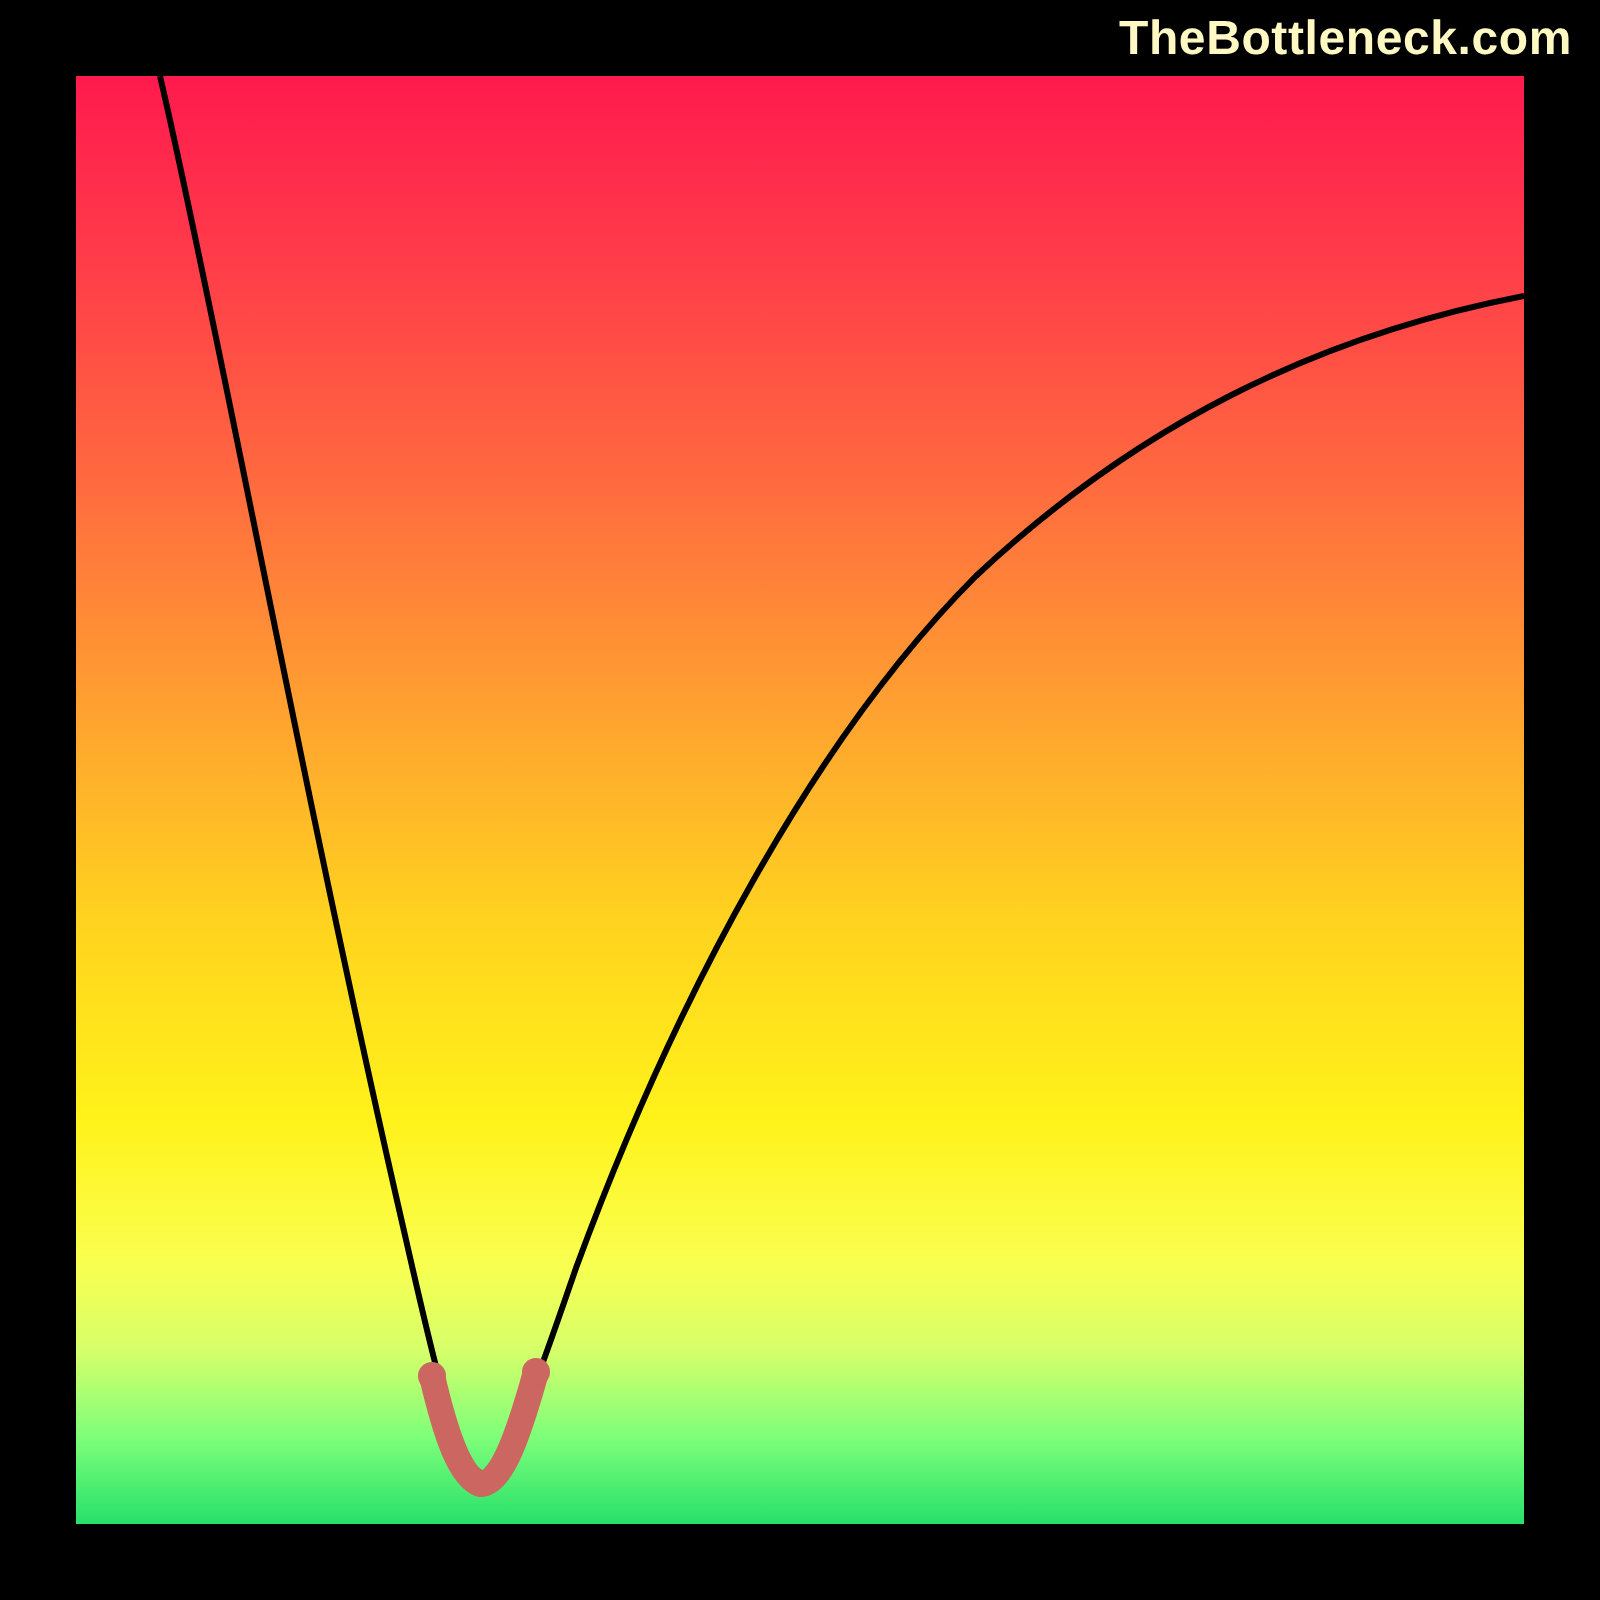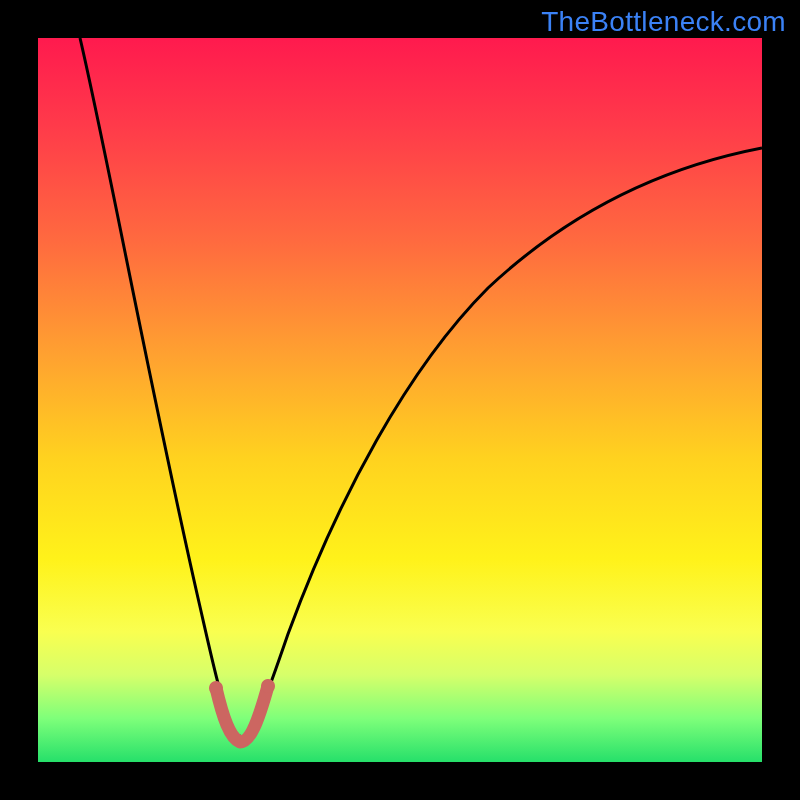--- a/index.html
+++ b/index.html
@@ -26,24 +26,24 @@
       #fff21a 72%,
       #f9ff50 82%,
       #d6ff6a 88%,
       #7eff7a 94%,
       #26e06a 100%);
   }
   .watermark {
     position: absolute;
     top: 6px;
     right: 14px;
-    color: #3b82f6;
-    font-size: 28px;
+    color: #fef9c3;
+    font-size: 24px;
     letter-spacing: 0.3px;
-    font-weight: 400;
+    font-weight: 700;
   }
   svg.plot {
     position: absolute;
     left: 0;
     top: 0;
     width: 724px;
     height: 724px;
   }
 </style>
 </head>

